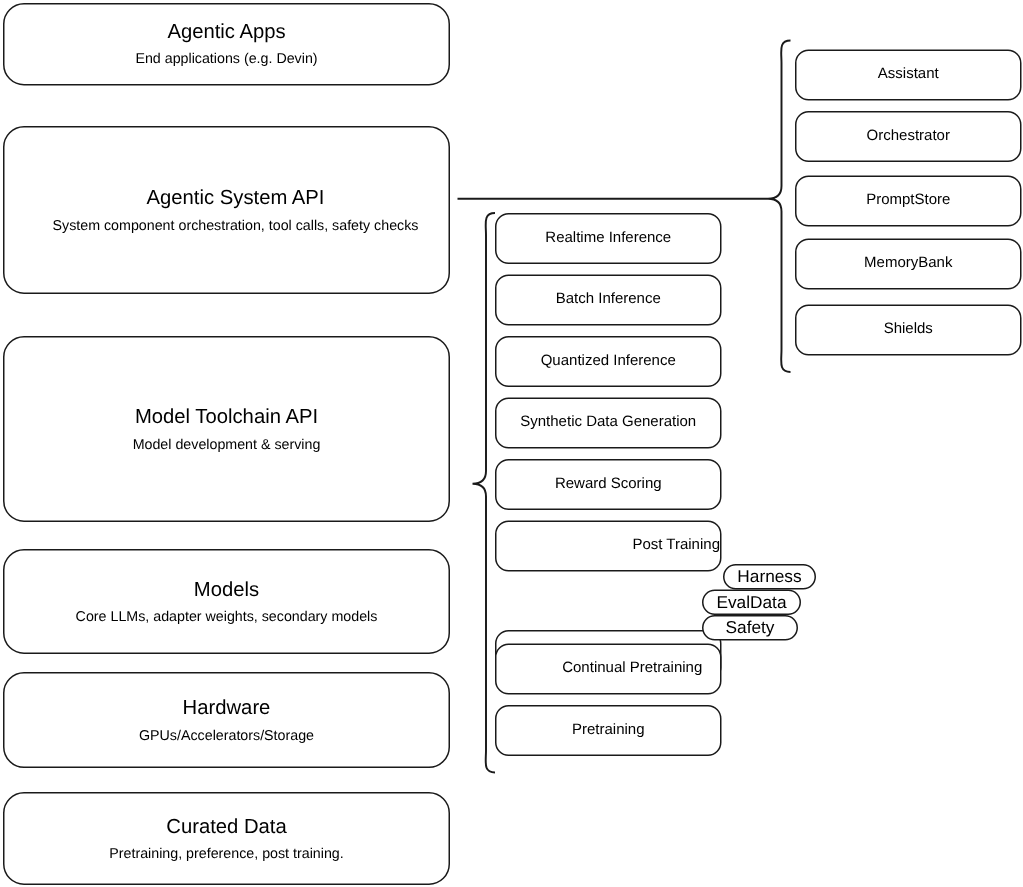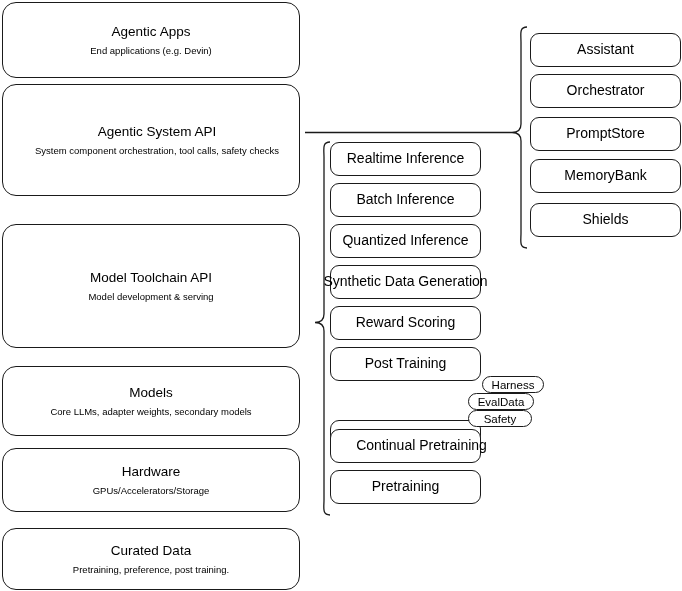--- a/index.html
+++ b/index.html
@@ -51,21 +51,21 @@
     left: 2px;
     width: 298px;
     border-radius: 14px;
   }
 
   
   .item-box {
     height: 34px;
     border-radius: 9px;
   }
-  .item-box .title { font-size: 14px; }
+  .item-box .title { font-size: 10px; }
 
   .mid-box { left: 330px; width: 151px; }
   .right-box { left: 530px; width: 151px; }
 
   
   .pill {
     position: absolute;
     box-sizing: border-box;
     border: 1.3px solid #1a1a1a;
     border-radius: 999px;
@@ -114,21 +114,21 @@
 
     <path d="M 330 142
              C 322 142, 324 149, 324 157
              L 324 314
              C 324 320, 321 322.5, 315 322.5
              C 321 322.5, 324 325, 324 331
              L 324 500
              C 324 508, 322 515, 330 515"></path>
   </svg>
 
-  <div class="node layer-box" style="top:2px;height:76px;">
+  <div class="node layer-box" style="top:2px;height:55px;">
     <div class="title">Agentic Apps</div>
     <div class="sub">End applications (e.g. Devin)</div>
   </div>
 
   <div class="node layer-box" style="top:84px;height:112px;padding-left:12px;">
     <div class="title">Agentic System API</div>
     <div class="sub">System component orchestration, tool calls, safety checks</div>
   </div>
 
   <div class="node layer-box" style="top:224px;height:124px;">
@@ -159,21 +159,21 @@
   </div>
   <div class="node item-box mid-box" style="top:224px;">
     <div class="title">Quantized Inference</div>
   </div>
   <div class="node item-box mid-box" style="top:265px;">
     <div class="title">Synthetic Data Generation</div>
   </div>
   <div class="node item-box mid-box" style="top:306px;">
     <div class="title">Reward Scoring</div>
   </div>
-  <div class="node item-box mid-box" style="top:347px;">
+  <div class="node item-box mid-box" style="top:347px;align-items:flex-end;">
     <div class="title">Post Training</div>
   </div>
   <div class="node item-box mid-box" style="top:388px;margin-top:32px;">
     <div class="title">Evals</div>
   </div>
   <div class="node item-box mid-box" style="top:429px;padding-left:32px;">
     <div class="title">Continual Pretraining</div>
   </div>
   <div class="node item-box mid-box" style="top:470px;">
     <div class="title">Pretraining</div>

